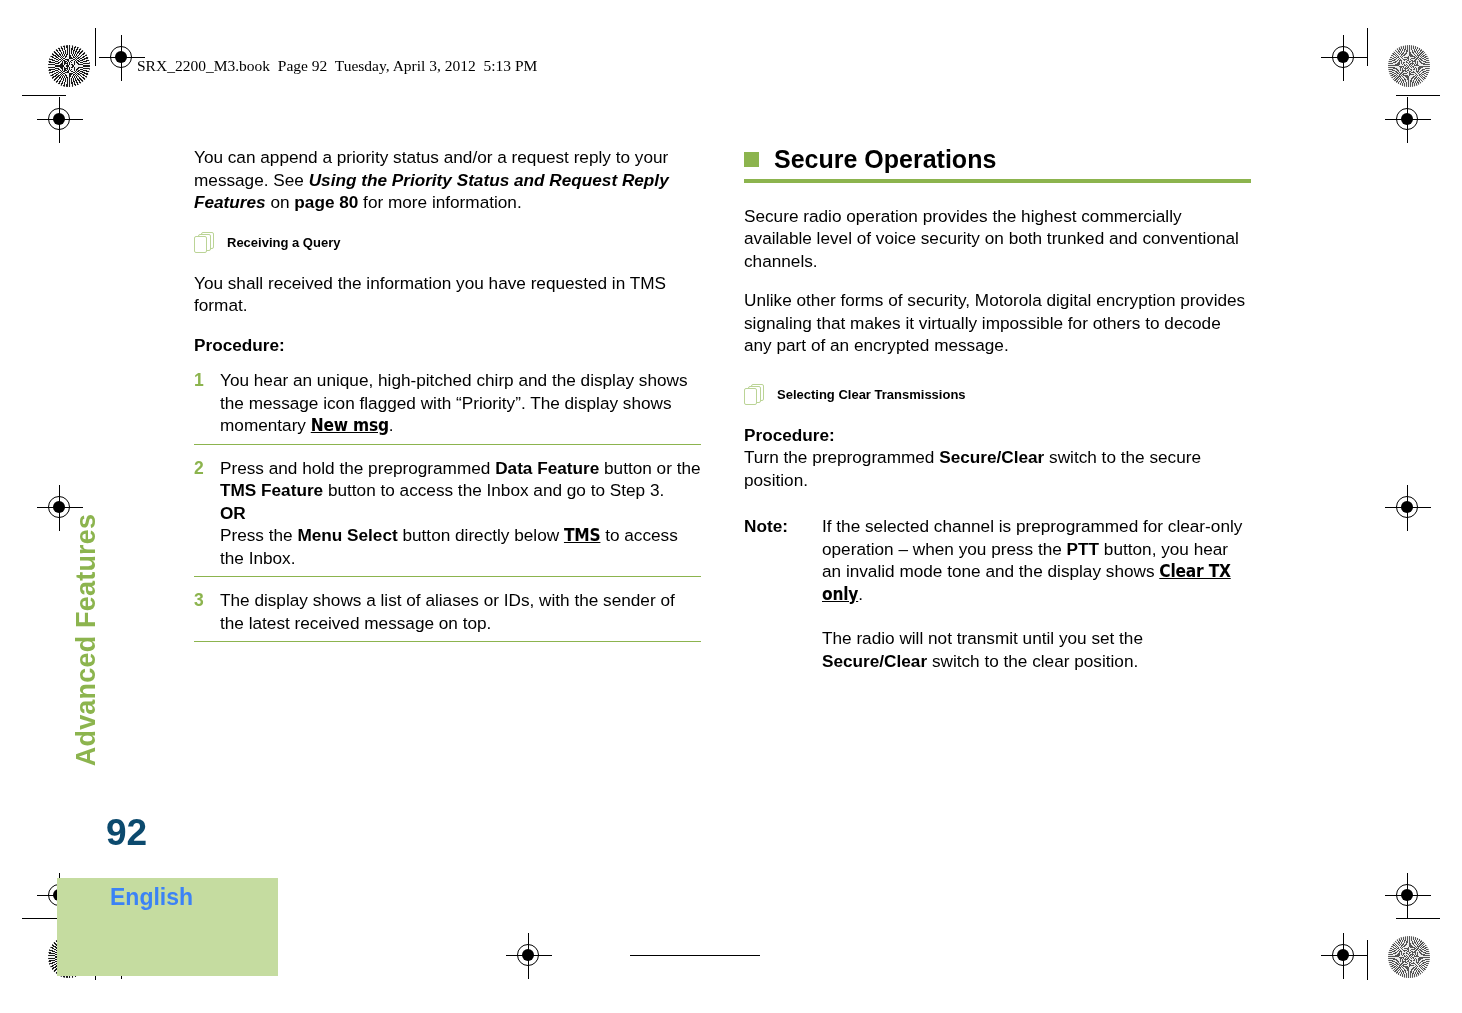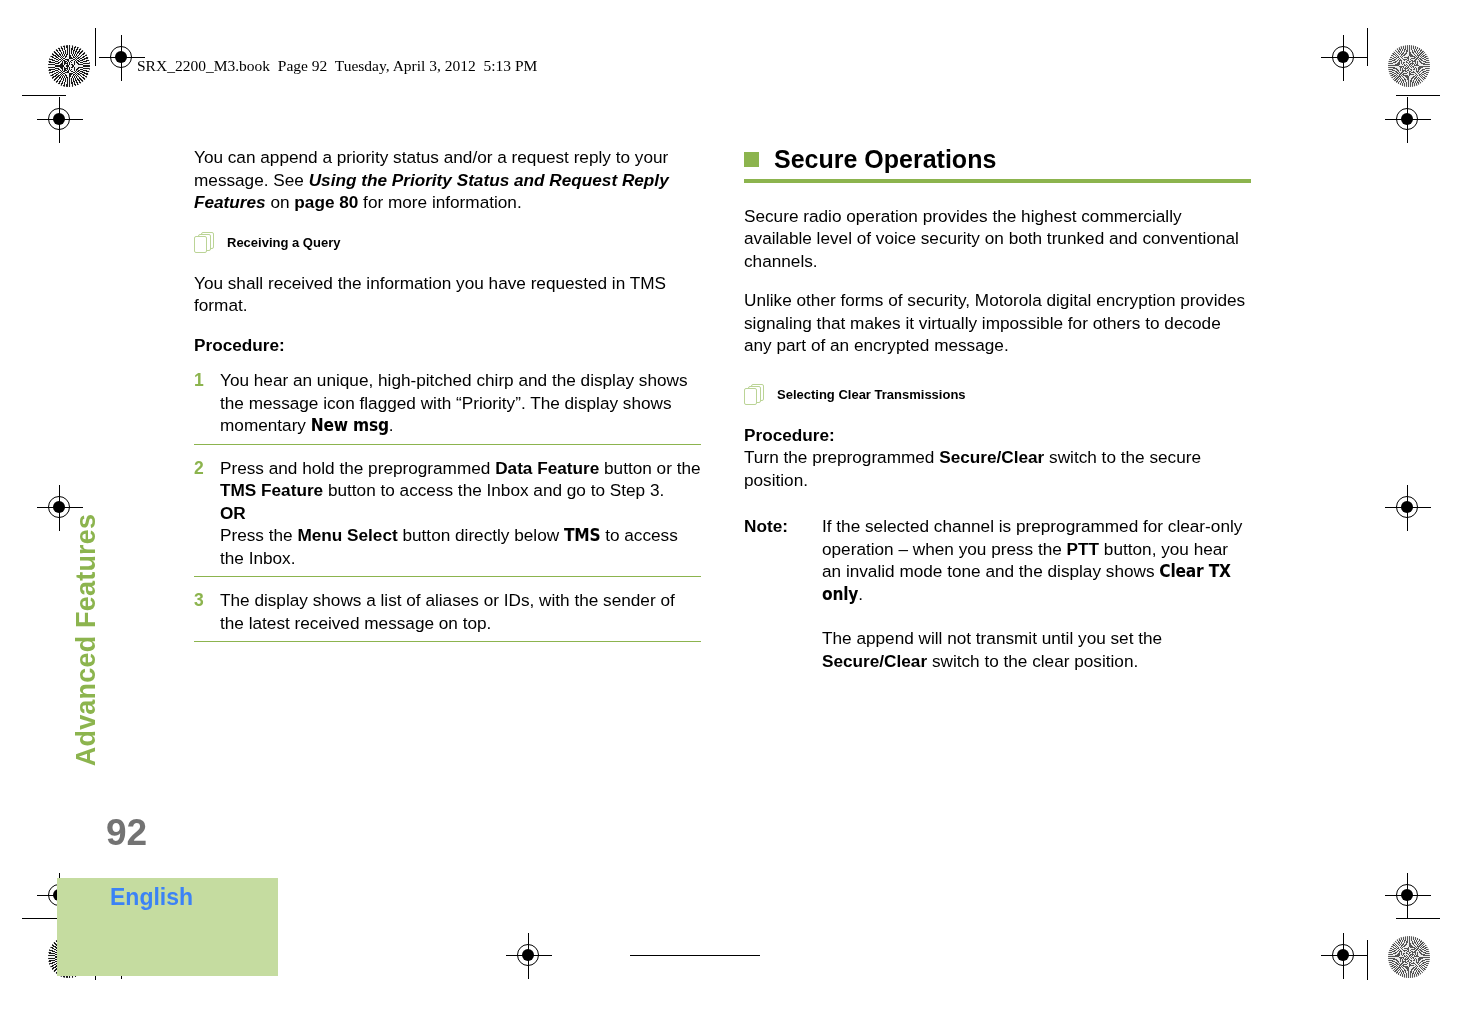--- a/index.html
+++ b/index.html
@@ -91,21 +91,21 @@
     letter-spacing: 0.2px;
   }
 
   
   #page-number {
     position: absolute;
     left: 106px;
     top: 812px;
     font-size: 37px;
     font-weight: bold;
-    color: #737373;
+    color: #0c4a6e;
   }
   #language-block {
     position: absolute;
     left: 57px;
     top: 878px;
     width: 221px;
     height: 98px;
     background: #C5DCA0;
   }
   #language-label {
@@ -151,20 +151,21 @@
   b, strong { font-weight: bold; }
   .bi { font-weight: bold; font-style: italic; }
 
   
   .lcd {
     font-family: "DejaVu Sans Condensed", "Liberation Sans Narrow",
                  "Liberation Sans", sans-serif;
     font-weight: bold;
     font-stretch: condensed;
     letter-spacing: -0.2px;
+    text-decoration: underline;
   }
 
   
   .h1-block {
     position: relative;
     margin: 0 0 22px 0;
   }
   .h1-row {
     display: flex;
     align-items: center;
@@ -432,20 +433,20 @@
       <span>Turn the preprogrammed </span><b>Secure/Clear</b><span> switch to the secure position.</span>
     </p>
 
     <div class="note">
       <div class="note-label">Note:</div>
       <div class="note-body">
         <p>
           <span>If the selected channel is preprogrammed for clear-only operation – when you press the </span><b>PTT</b><span> button, you hear an invalid mode tone and the display shows </span><span class="lcd">Clear TX only</span><span>.</span>
         </p>
         <p>
-          <span>The append will not transmit until you set the </span><b>Secure/Clear</b><span> switch to the clear position.</span>
+          <span>The radio will not transmit until you set the </span><b>Secure/Clear</b><span> switch to the clear position.</span>
         </p>
       </div>
     </div>
 
   </div>
 
 </div>
 
 </body></html>

